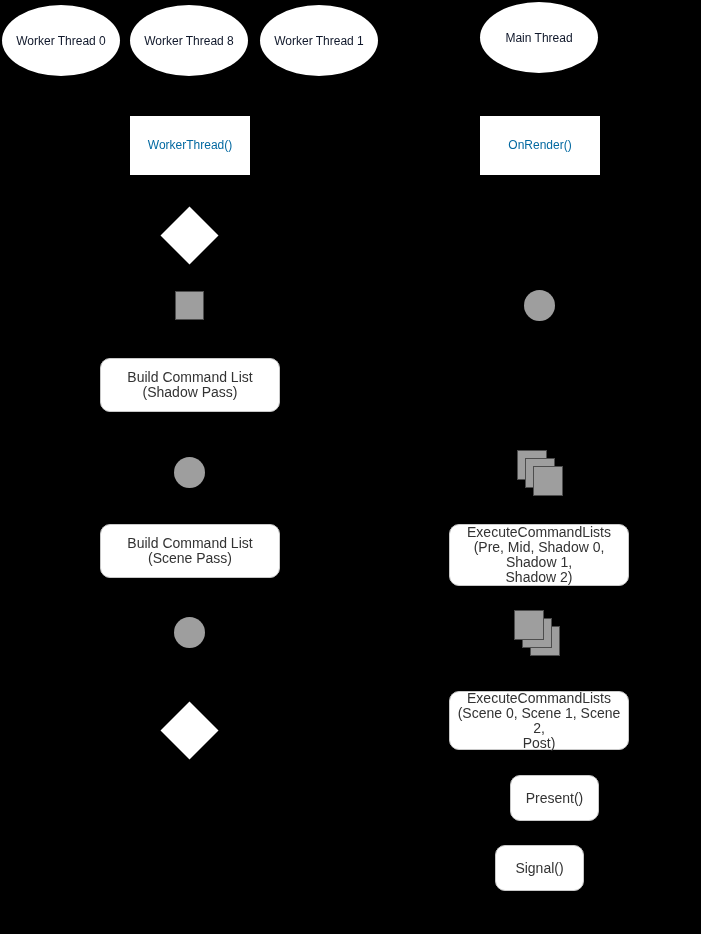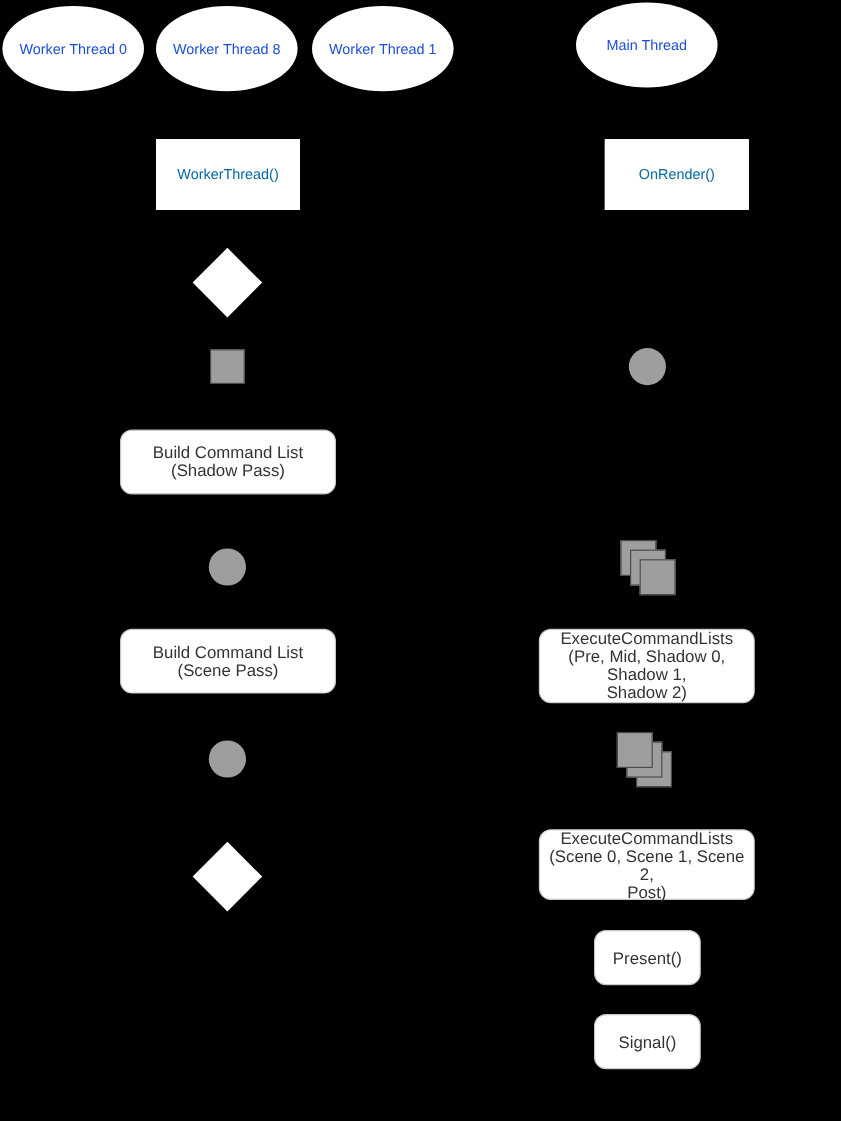--- a/index.html
+++ b/index.html
@@ -22,21 +22,21 @@
     position: absolute;
     box-sizing: border-box;
     display: flex;
     align-items: center;
     justify-content: center;
     text-align: center;
   }
   .ellipse {
     background: #ffffff;
     border-radius: 50%;
-    color: #1d4ed8;
+    color: #0f172a;
     font-size: 12px;
     line-height: 14px;
   }
   .rect {
     background: #ffffff;
     color: #0369a1;
     font-size: 12px;
     line-height: 15px;
     border: 1px solid #ffffff;
   }
@@ -115,21 +115,21 @@
 
   <div class="node rrect" style="left:100px; top:524px; width:180px; height:54px;">
     <span class="lbl">Build Command List
 (Scene Pass)</span>
   </div>
 
   <div class="node circle" style="left:174px; top:617px; width:31px; height:31px;"></div>
 
   <div class="node diamond" style="left:169px; top:710px; width:41px; height:41px;"></div>
 
-  <div class="node rect" style="left:480px; top:116px; width:120px; height:59px;margin-left:24px;">
+  <div class="node rect" style="left:480px; top:116px; width:120px; height:59px;">
     <span class="lbl">OnRender()</span>
   </div>
 
   <div class="node circle" style="left:524px; top:290px; width:31px; height:31px;"></div>
 
 
   <div class="stack" style="left:517px; top:450px; width:46px; height:46px;">
     <div class="square" style="left:0px;  top:0px;  width:30px; height:30px;"></div>
     <div class="square" style="left:8px;  top:8px;  width:30px; height:30px;"></div>
     <div class="square" style="left:16px; top:16px; width:30px; height:30px;"></div>
@@ -146,21 +146,21 @@
     <div class="square" style="left:8px;  top:8px;  width:30px; height:30px;"></div>
     <div class="square" style="left:0px;  top:0px;  width:30px; height:30px;"></div>
   </div>
 
   <div class="node rrect" style="left:449px; top:691px; width:180px; height:59px;">
     <span class="lbl">ExecuteCommandLists
 (Scene 0, Scene 1, Scene 2,
 Post)</span>
   </div>
 
-  <div class="node rrect" style="left:495px; top:775px; width:89px; height:46px;">
+  <div class="node rrect" style="left:510px; top:775px; width:89px; height:46px;">
     <span class="lbl">Present()</span>
   </div>
 
   <div class="node rrect" style="left:495px; top:845px; width:89px; height:46px;">
     <span class="lbl">Signal()</span>
   </div>
 
 </div>
 
 </body></html>

